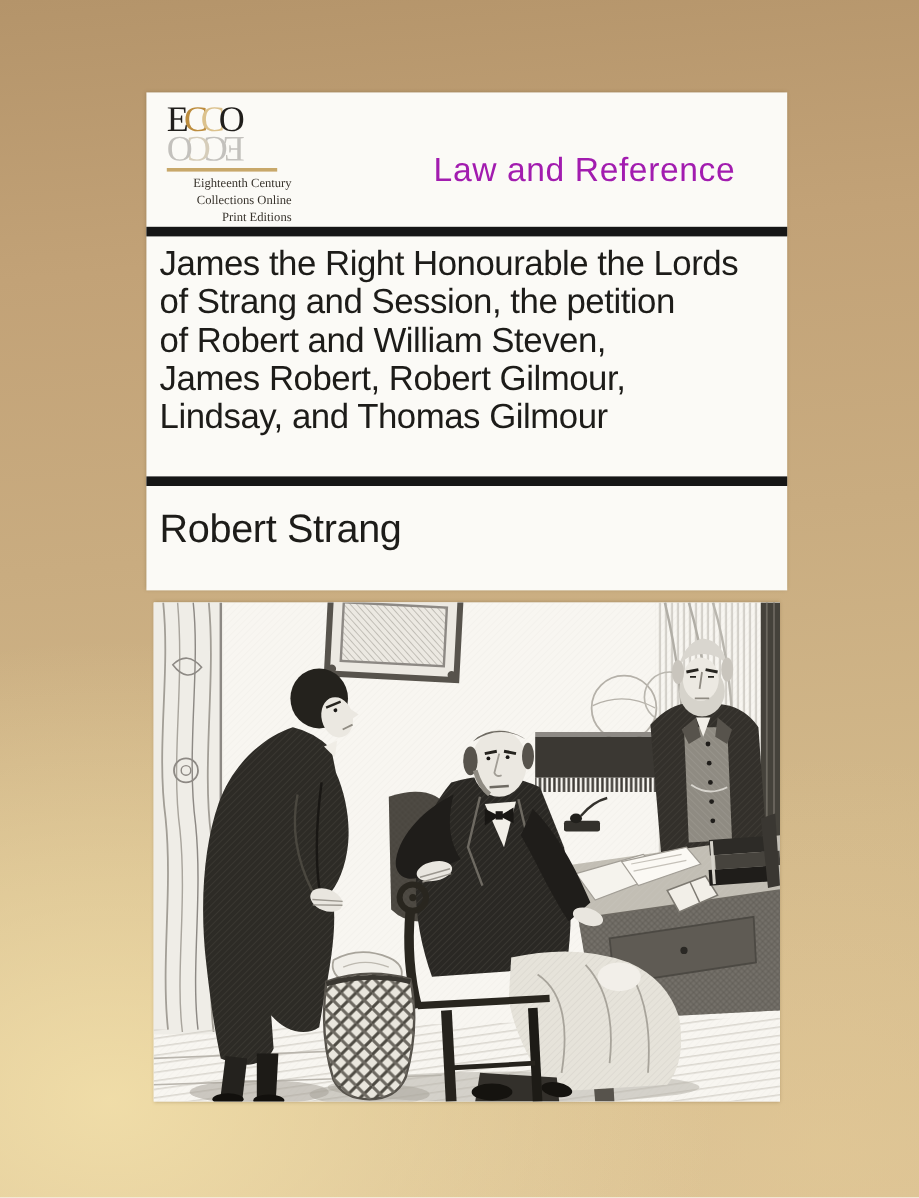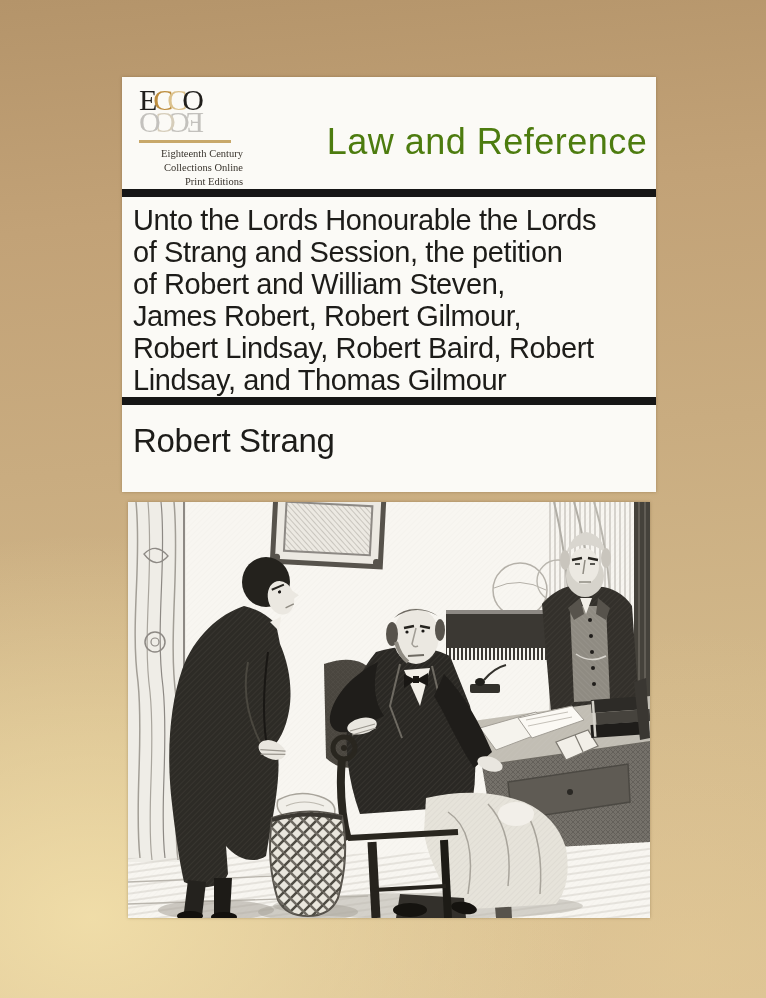--- a/index.html
+++ b/index.html
@@ -28,21 +28,21 @@
   .ecco-wordmark{font-size:30px;line-height:26px;letter-spacing:0;white-space:nowrap;}
   .ecco-wordmark span{display:inline-block;}
   .l2{margin-left:-4px;} .l3{margin-left:-6px;} .l4{margin-left:-5px;}
   .c-black{color:#201e1b;} .c-gold{color:#bd8d3e;} .c-goldlight{color:#dcc28d;}
   .ecco-reflection{display:inline-block;transform:rotate(180deg);font-size:30px;line-height:20px;opacity:.8;white-space:nowrap;}
   .r-gray{color:#b6b4af;} .r-beige{color:#cdc3ac;}
   .logo-rule{width:92px;height:3px;background:#c8a86a;margin:3px 0 4px 0;}
   .logo-tagline{width:104px;text-align:right;font-size:10.5px;line-height:14px;color:#38332c;}
   
   .category-wrap{flex:1;display:flex;align-items:center;justify-content:center;padding-top:18px;}
-  .category-heading{font-size:36px;color:#4d7c0f;letter-spacing:.5px;}
+  .category-heading{font-size:28px;color:#a21caf;letter-spacing:.5px;}
   
   .title-section{position:absolute;left:0;top:120px;width:534px;height:200px;padding:7px 6px 0 11px;box-sizing:border-box;}
   .title-line{font-size:29px;line-height:32px;letter-spacing:-.4px;color:#1d1c19;white-space:nowrap;}
   
   .author-section{position:absolute;left:0;top:328px;width:534px;height:87px;padding:17px 12px 0 11px;box-sizing:border-box;}
   .author-name{font-size:33px;color:#1d1c19;letter-spacing:-.3px;}
   
   .illustration{
     position:absolute;left:128px;top:502px;width:522px;height:416px;
     background:#f7f5f0;box-shadow:0 0 3px rgba(90,65,30,.35);
@@ -72,25 +72,24 @@
         </div>
       </div>
       <div class="category-wrap">
         <div class="category-heading">Law and Reference</div>
       </div>
     </div>
 
     <div class="divider d1"></div>
 
     <div class="title-section" title="Unto the Right Honourable the Lords of Council and Session, the petition of Robert and William Strangs, James Dykes, Robert Gilmour, Robert Lindsay, Robert Baird, Robert Steven, and Thomas Gilmour">
-      <div class="title-line">Unto the Lords Honourable the Lords</div>
+      <div class="title-line">James the Right Honourable the Lords</div>
       <div class="title-line">of Strang and Session, the petition</div>
       <div class="title-line">of Robert and William Steven,</div>
       <div class="title-line">James Robert, Robert Gilmour,</div>
-      <div class="title-line">Robert Lindsay, Robert Baird, Robert</div>
       <div class="title-line">Lindsay, and Thomas Gilmour</div>
     </div>
 
     <div class="divider d2"></div>
 
     <div class="author-section">
       <div class="author-name">Robert Strang</div>
     </div>
   </div>
 

